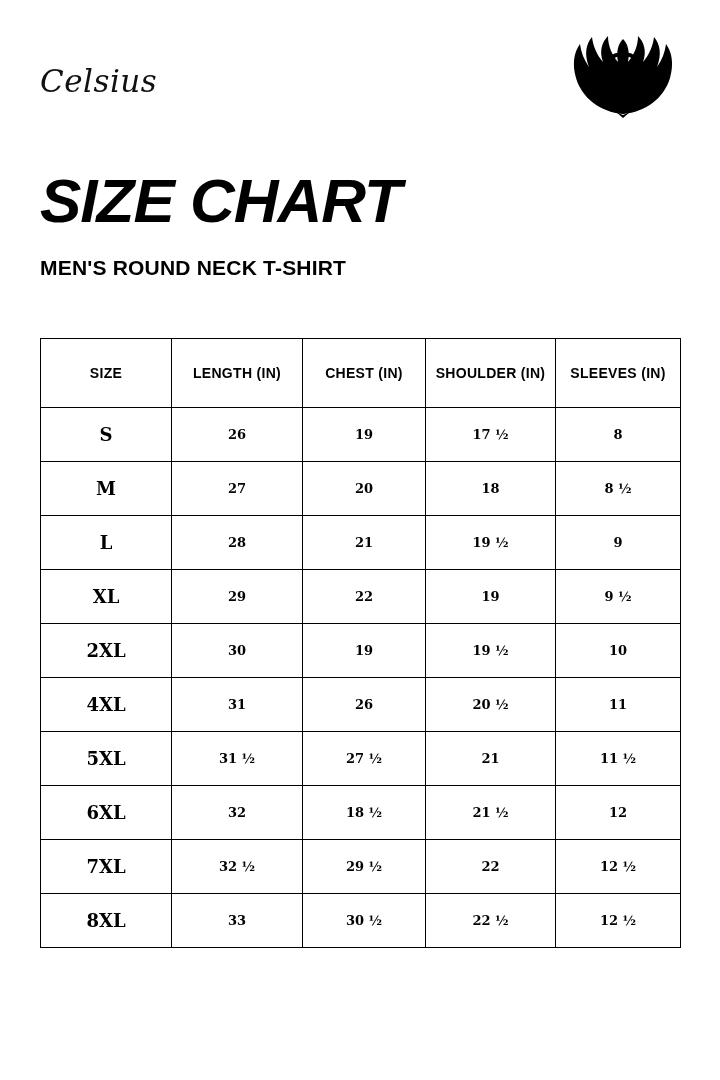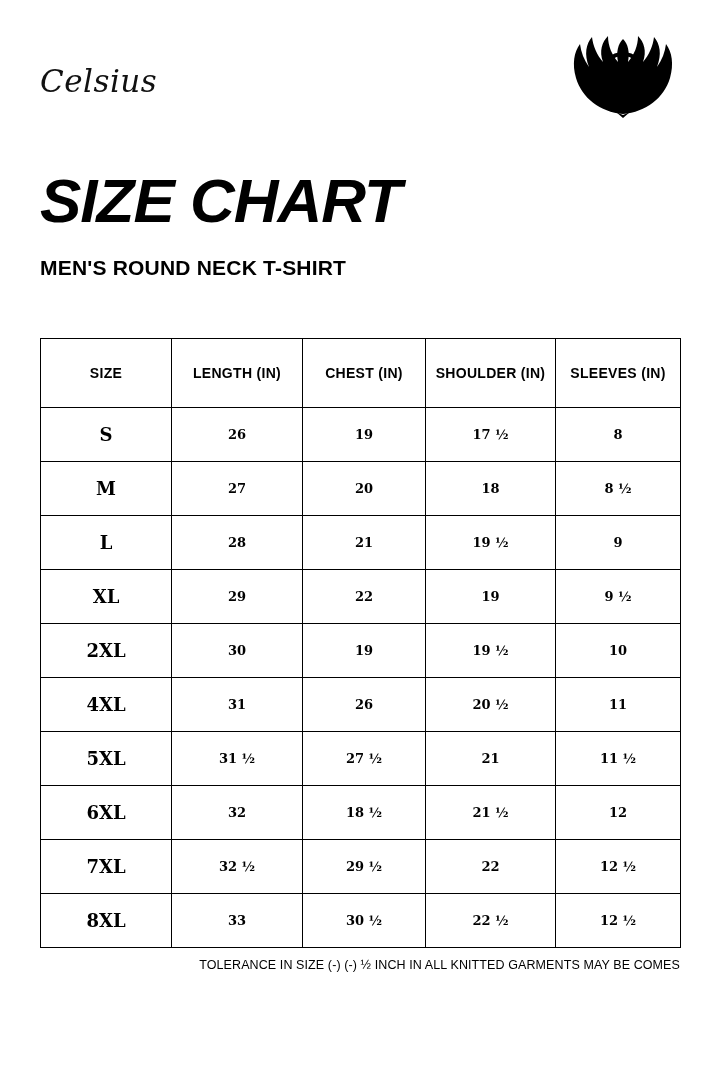--- a/index.html
+++ b/index.html
@@ -257,15 +257,14 @@
           <td class="size-cell">8XL</td>
           <td>33</td>
           <td>30 ½</td>
           <td>22 ½</td>
           <td>12 ½</td>
         </tr>
       </tbody>
     </table>
   </div>
 
-  <div class="footnote">TOLERANCE IN SIZE (-) (-) ½ INCH IN ALL KNITTED GARMENTS MAY BE COMES</div>
 
 </div>
 
 </body></html>

